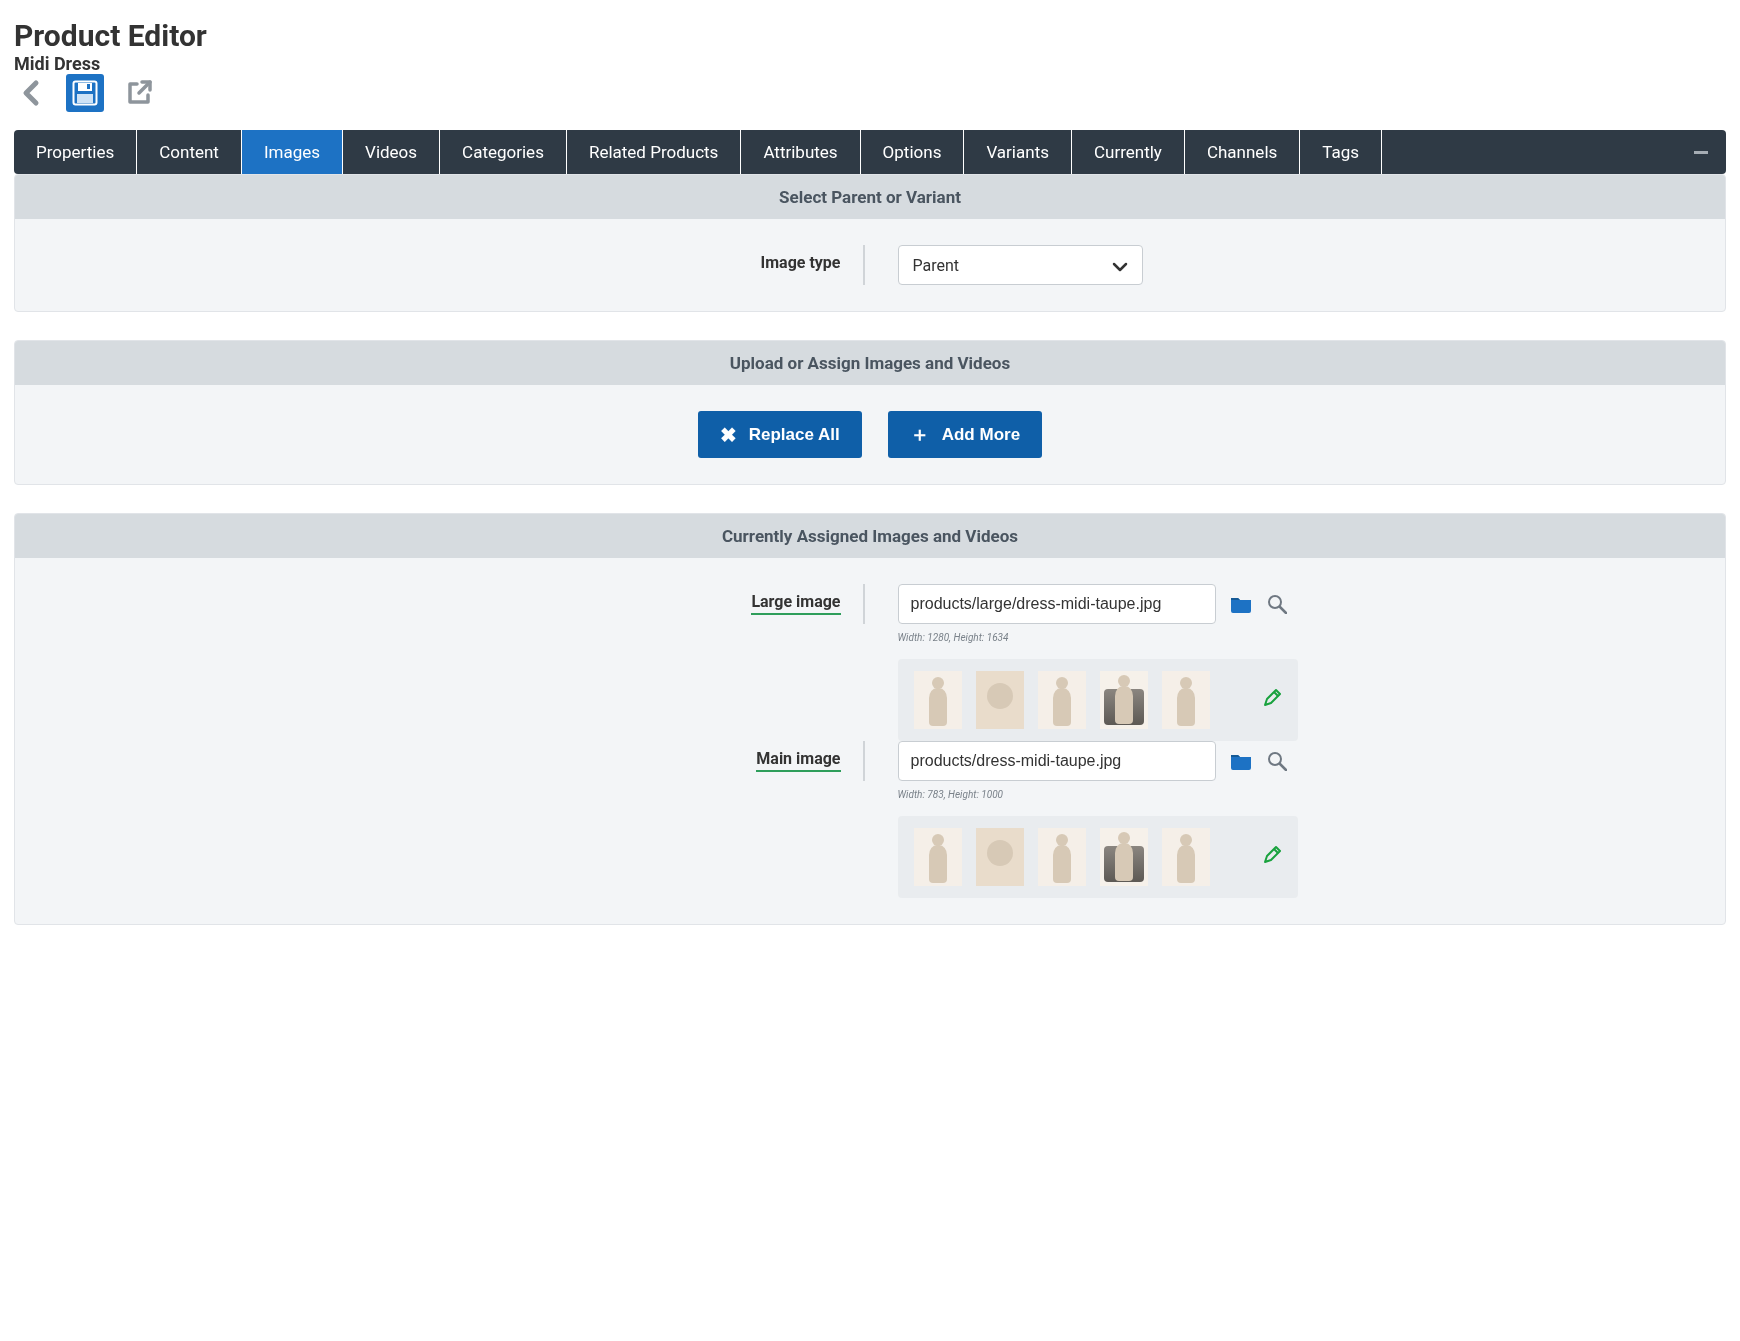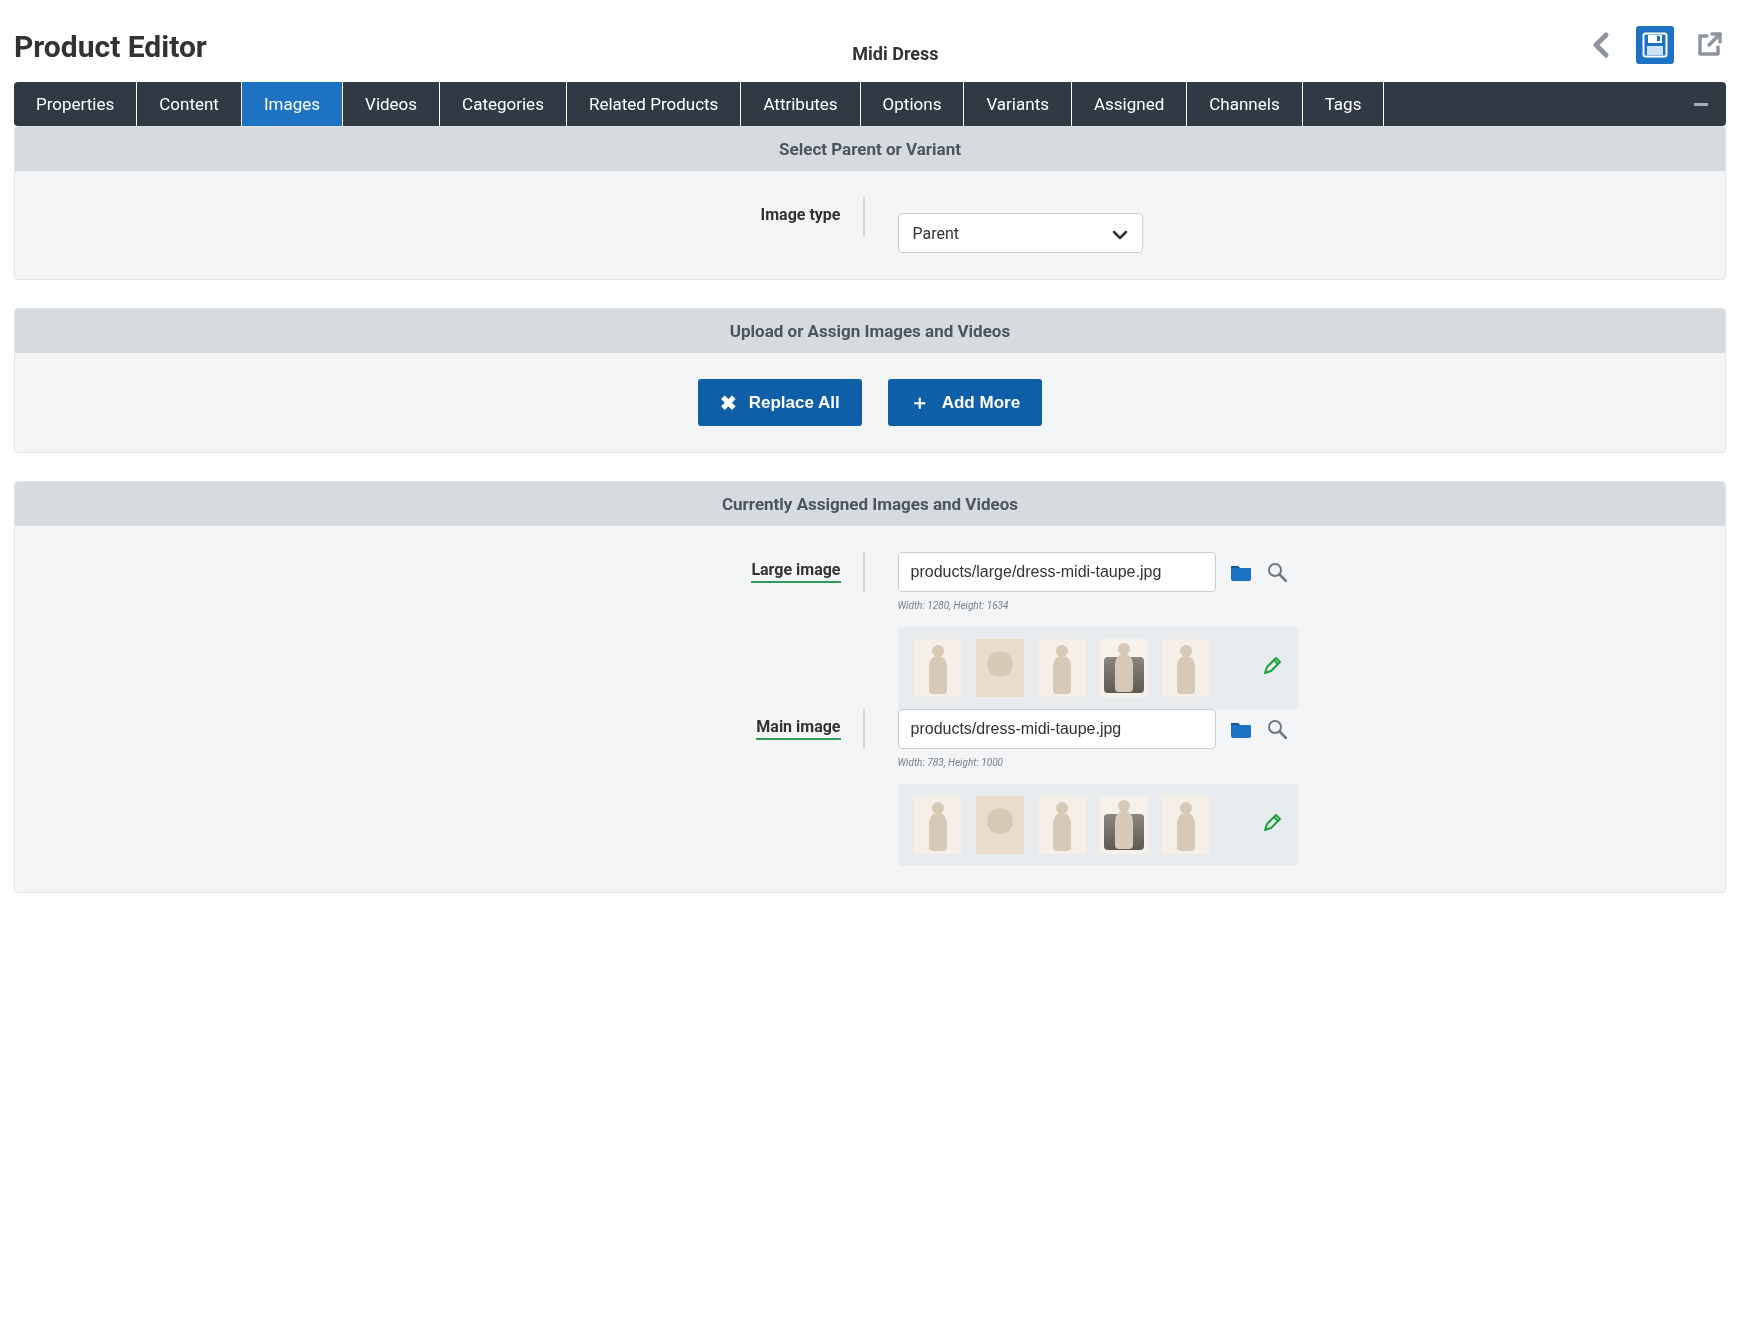--- a/index.html
+++ b/index.html
@@ -8,22 +8,23 @@
     font-family: -apple-system, BlinkMacSystemFont, "Segoe UI", Roboto, Helvetica, Arial, sans-serif;
     font-size: 15px;
     color: #333;
     background: #fff;
   }
   body { padding: 12px 14px 40px; }
 
   
   .header {
     display: flex;
-    align-items: flex-end;
-    margin: 14px 0 18px;
+    align-items: flex-start;
+    margin: 6px 0 18px;
+    flex-direction: column;
   }
   .header-title {
     font-size: 30px;
     font-weight: 700;
     color: #333;
     flex: 0 0 auto;
   }
   .header-center {
     flex: 1;
     text-align: center;
@@ -153,21 +154,20 @@
     color: #333;
   }
   .select {
     width: 245px;
     height: 40px;
     display: flex;
     align-items: center;
     justify-content: space-between;
     padding: 0 14px;
     cursor: pointer;
-    margin-top: 16px;
   }
   .select .chev { font-size: 18px; color: #333; }
   .text-input {
     width: 318px;
     height: 40px;
     padding: 0 12px;
   }
   .dim-text {
     font-size: 10px;
     font-style: italic;
@@ -275,21 +275,21 @@
 <div class="tabs">
   <div class="tab">Properties</div>
   <div class="tab">Content</div>
   <div class="tab active">Images</div>
   <div class="tab">Videos</div>
   <div class="tab">Categories</div>
   <div class="tab">Related Products</div>
   <div class="tab">Attributes</div>
   <div class="tab">Options</div>
   <div class="tab">Variants</div>
-  <div class="tab">Assigned</div>
+  <div class="tab">Currently</div>
   <div class="tab">Channels</div>
   <div class="tab">Tags</div>
   <div class="tabs-spacer">
       <span class="minus-line"></span>
     </div>
 </div>
 
 <div class="panel">
   <div class="panel-header">
     <span>Select Parent or Variant</span>

